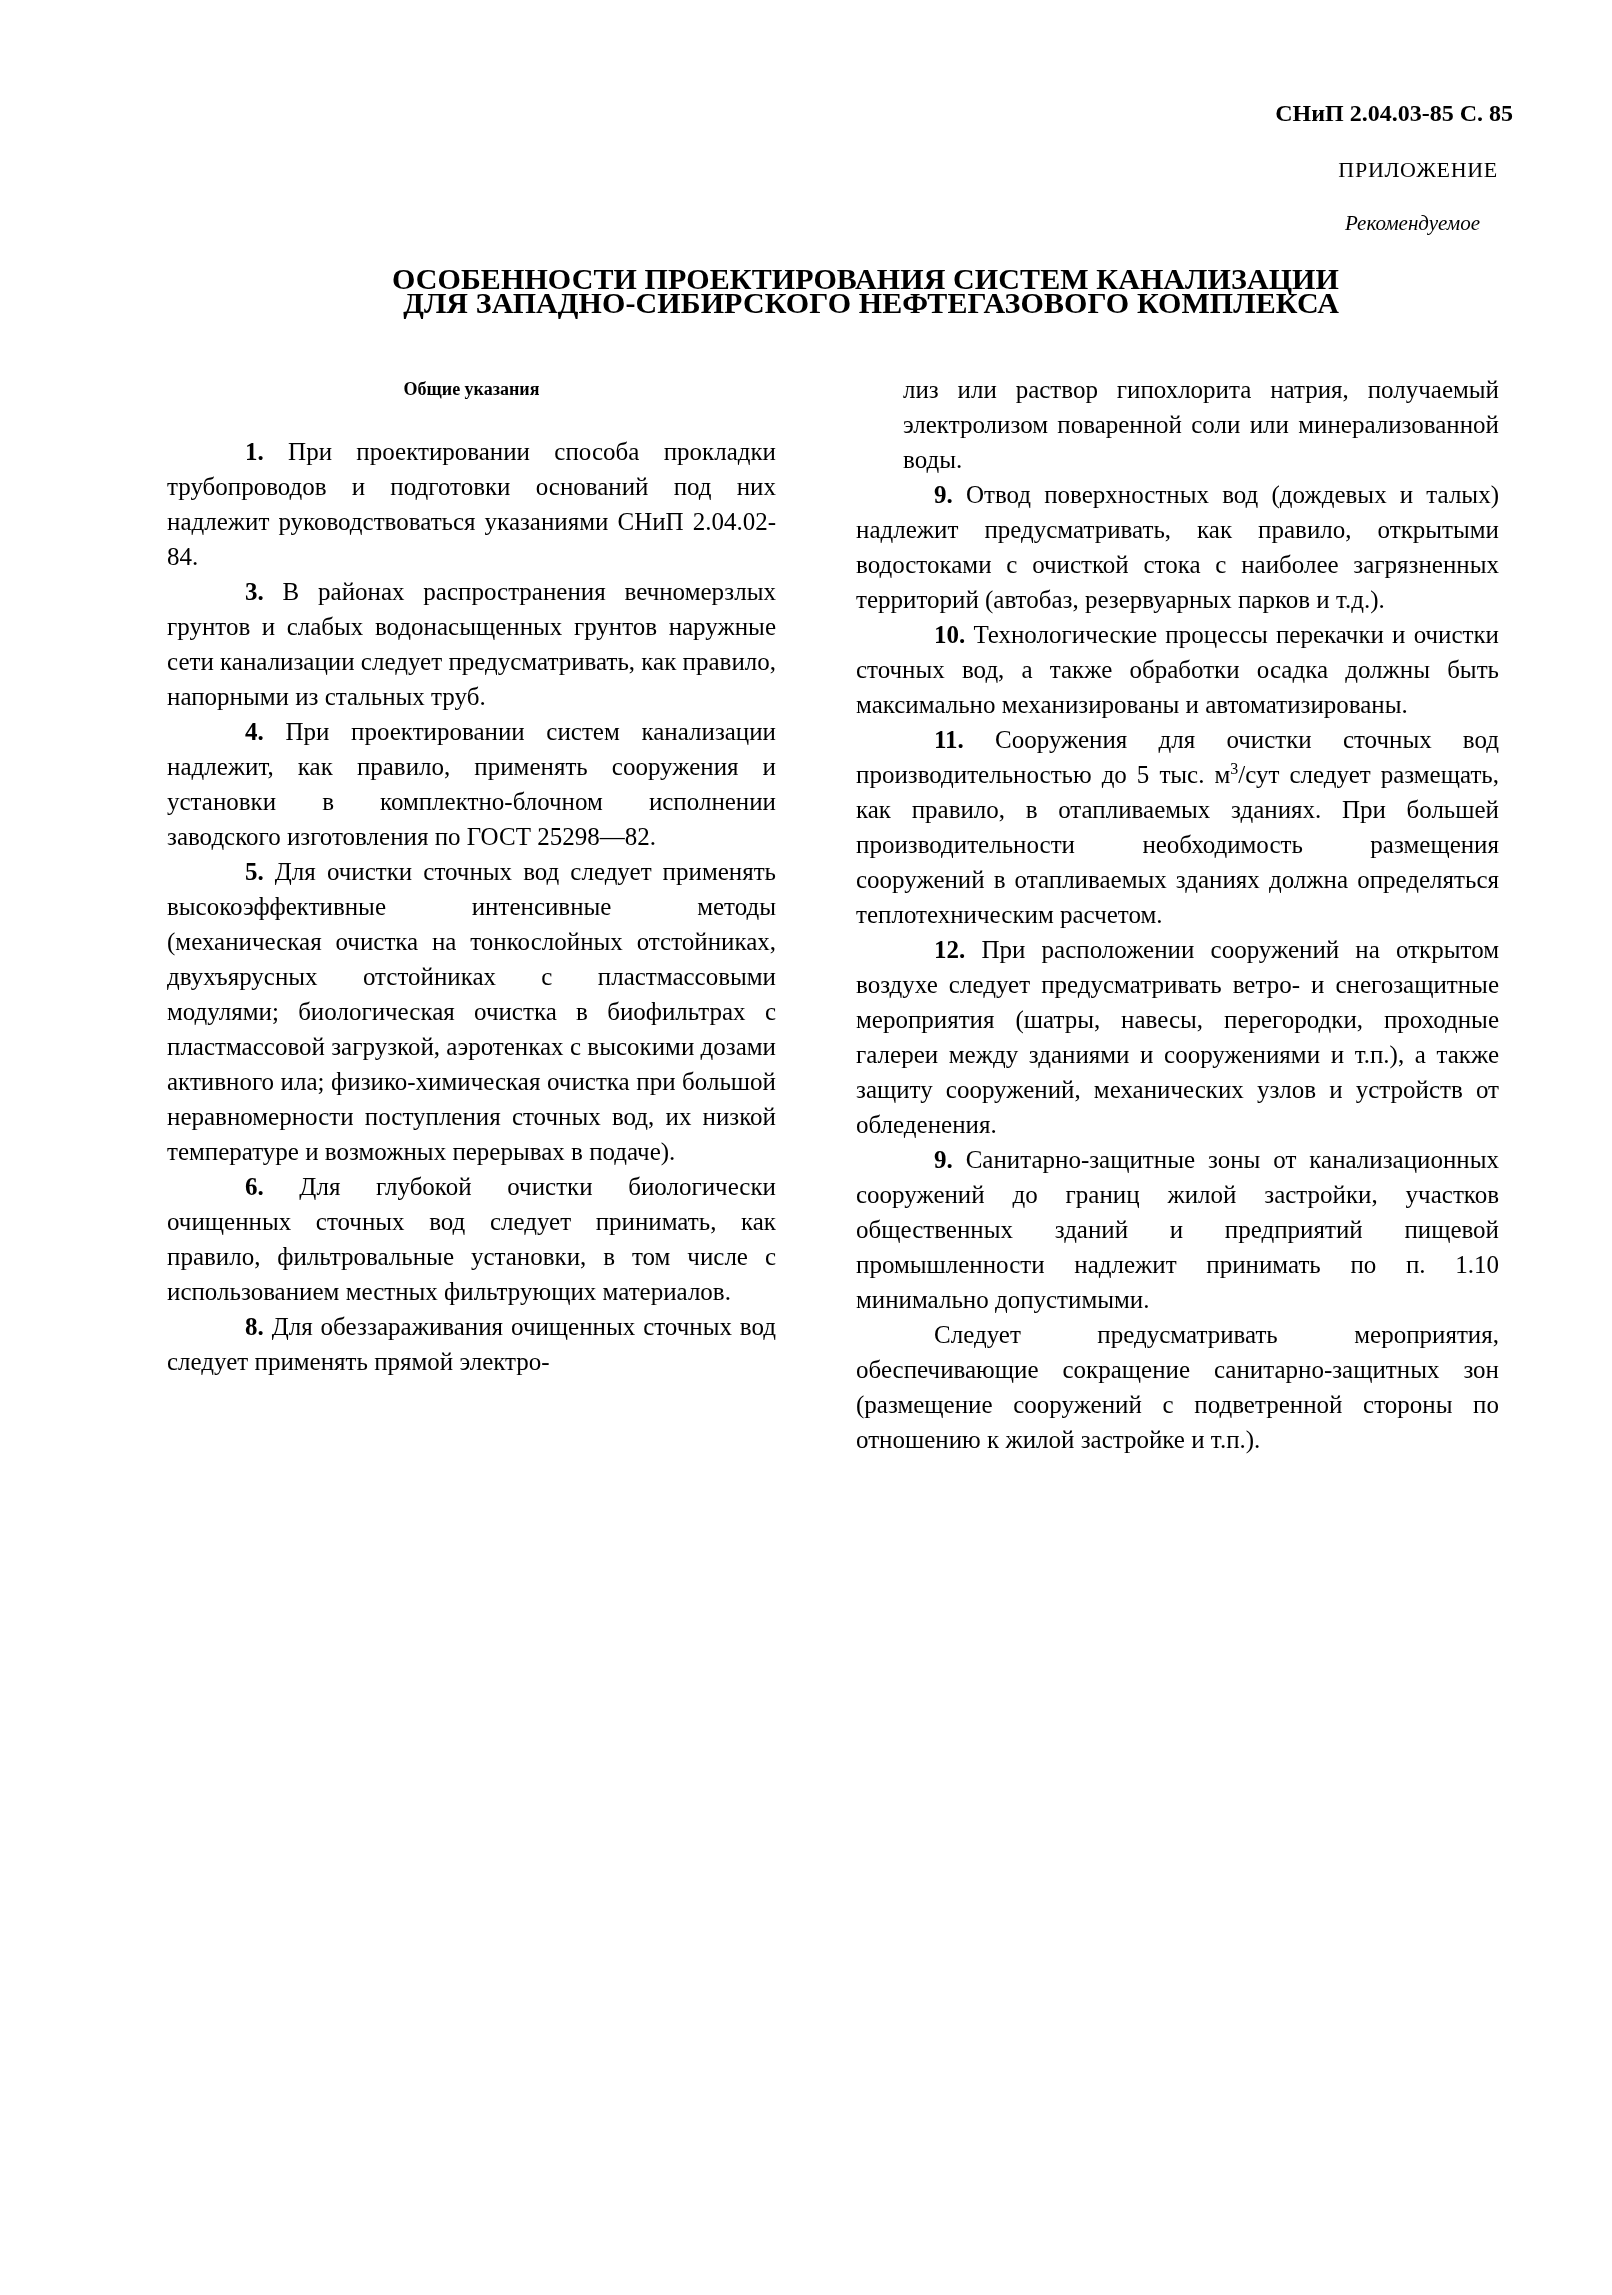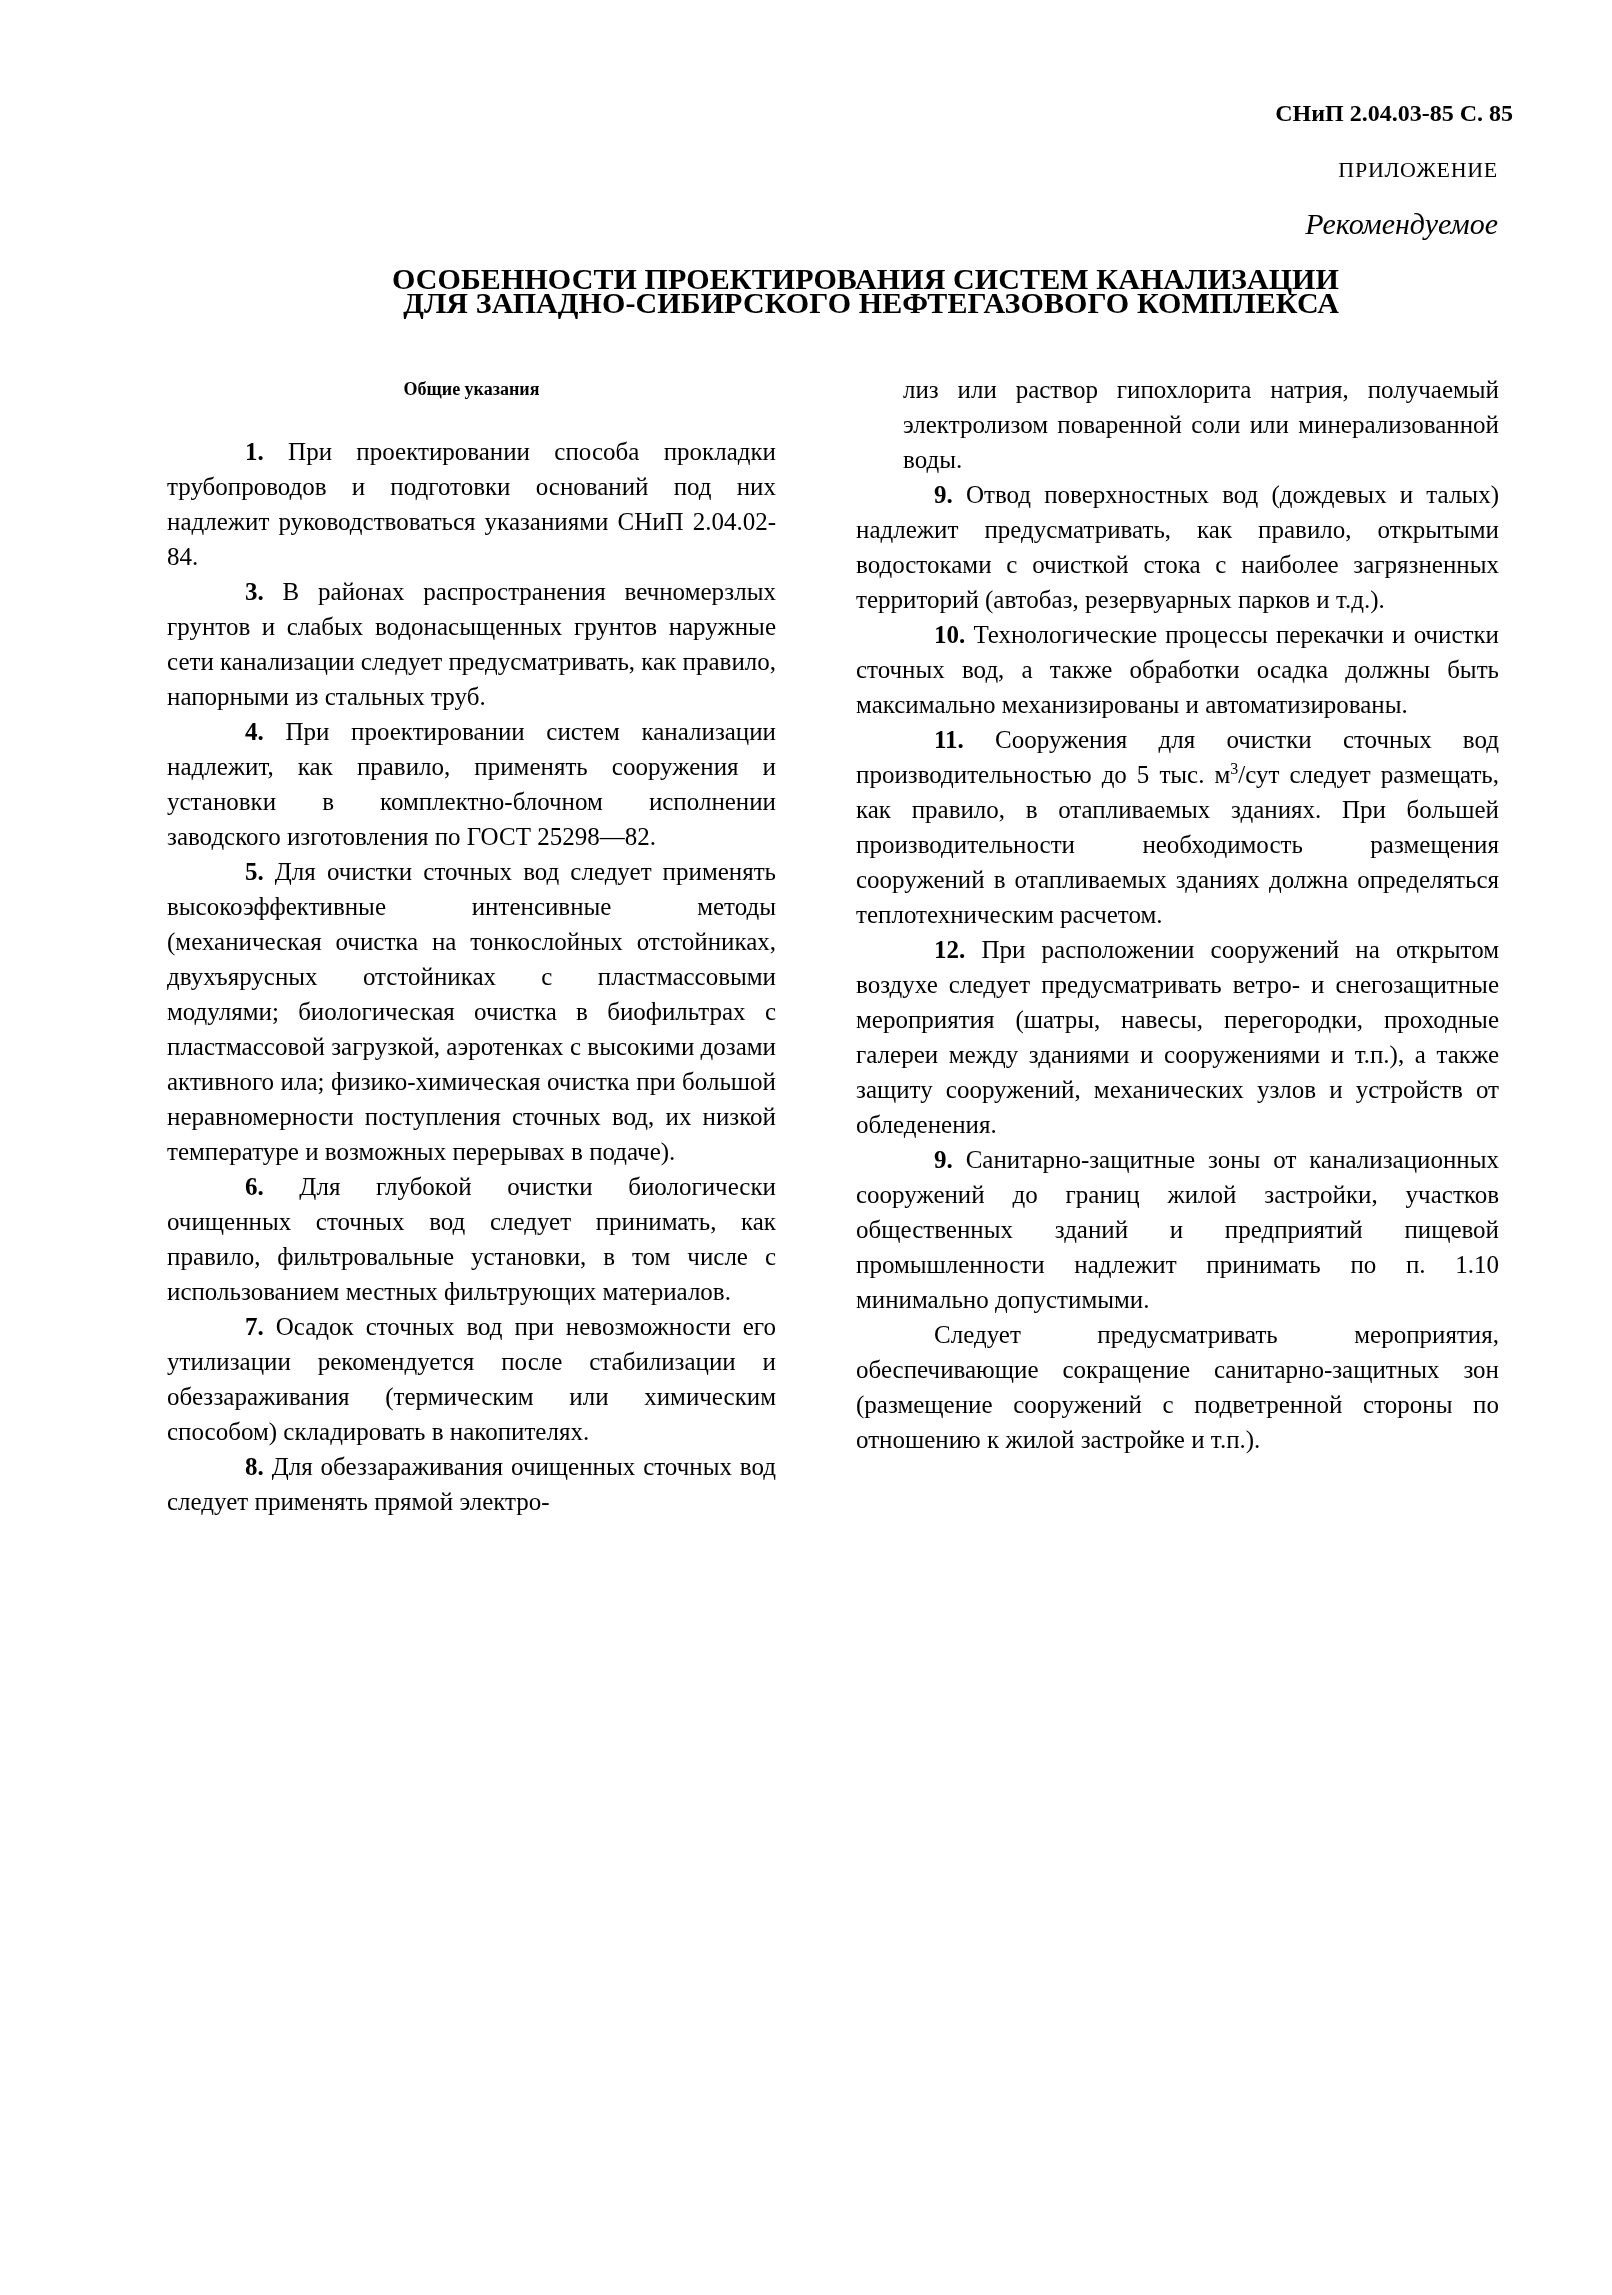--- a/index.html
+++ b/index.html
@@ -10,21 +10,21 @@
   .abs { position: absolute; }
   .page-header {
     right: 99px; top: 99px; font-weight: bold; font-size: 24px; line-height: 29.5px;
     text-align: right; white-space: nowrap;
   }
   .appendix-label {
     right: 114px; top: 155px; font-size: 22px; line-height: 29.5px; letter-spacing: 0.7px;
     white-space: nowrap;
   }
   .recommended-label {
-    right: 114px; top: 209px; font-size: 30px; line-height: 29.5px; font-style: italic;
+    right: 132px; top: 209px; font-size: 21px; line-height: 29.5px; font-style: italic;
     white-space: nowrap;
   }
   .main-title {
     left: 281px; width: 1058px; top: 267px; text-align: right;
     font-weight: bold; font-size: 30px; line-height: 24px; letter-spacing: 0.1px;
   }
   .main-title div { white-space: nowrap; }
   .col {
     top: 0; font-size: 25px; line-height: 35px; text-align: justify;
   }
@@ -51,21 +51,20 @@
   <div>ДЛЯ ЗАПАДНО-СИБИРСКОГО НЕФТЕГАЗОВОГО КОМПЛЕКСА</div>
 </div>
 
 <div class="abs col col-left">
   <div class="section-heading">Общие указания</div>
   <p class="para"><span class="num">1.</span><span> При проектировании способа прокладки трубопроводов и подготовки оснований под них надлежит руководствоваться указаниями СНиП 2.04.02-84.</span></p>
   <p class="para"><span class="num">3.</span><span> В районах распространения вечномерзлых грунтов и слабых водонасыщенных грунтов наружные сети канализации следует предусматривать, как правило, напорными из стальных труб.</span></p>
   <p class="para"><span class="num">4.</span><span> При проектировании систем канализации надлежит, как правило, применять сооружения и установки в комплектно-блочном исполнении заводского изготовления по ГОСТ 25298—82.</span></p>
   <p class="para"><span class="num">5.</span><span> Для очистки сточных вод следует применять высокоэффективные интенсивные методы (механическая очистка на тонкослойных отстойниках, двухъярусных отстойниках с пластмассовыми модулями; биологическая очистка в биофильтрах с пластмассовой загрузкой, аэротенках с высокими дозами активного ила; физико-химическая очистка при большой неравномерности поступления сточных вод, их низкой температуре и возможных перерывах в подаче).</span></p>
   <p class="para"><span class="num">6.</span><span> Для глубокой очистки биологически очищенных сточных вод следует принимать, как правило, фильтровальные установки, в том числе с использованием местных фильтрующих материалов.</span></p>
-  <p class="para"><span class="num">7.</span><span> Осадок сточных вод при невозможности его утилизации рекомендуется после стабилизации и обеззараживания (термическим или химическим способом) складировать в накопителях.</span></p>
   <p class="para"><span class="num">8.</span><span> Для обеззараживания очищенных сточных вод следует применять прямой электро-</span></p>
 </div>
 
 <div class="abs col col-right">
   <p class="para cont"><span>лиз или раствор гипохлорита натрия, получаемый электролизом поваренной соли или минерализованной воды.</span></p>
   <p class="para"><span class="num">9.</span><span> Отвод поверхностных вод (дождевых и талых) надлежит предусматривать, как правило, открытыми водостоками с очисткой стока с наиболее загрязненных территорий (автобаз, резервуарных парков и т.д.).</span></p>
   <p class="para"><span class="num">10.</span><span> Технологические процессы перекачки и очистки сточных вод, а также обработки осадка должны быть максимально механизированы и автоматизированы.</span></p>
   <p class="para"><span class="num">11.</span><span> Сооружения для очистки сточных вод производительностью до 5 тыс. м</span><sup>3</sup><span>/сут следует размещать, как правило, в отапливаемых зданиях. При большей производительности необходимость размещения сооружений в отапливаемых зданиях должна определяться теплотехническим расчетом.</span></p>
   <p class="para"><span class="num">12.</span><span> При расположении сооружений на открытом воздухе следует предусматривать ветро- и снегозащитные мероприятия (шатры, навесы, перегородки, проходные галереи между зданиями и сооружениями и т.п.), а также защиту сооружений, механических узлов и устройств от обледенения.</span></p>
   <p class="para"><span class="num">9.</span><span> Санитарно-защитные зоны от канализационных сооружений до границ жилой застройки, участков общественных зданий и предприятий пищевой промышленности надлежит принимать по п. 1.10 минимально допустимыми.</span></p>

